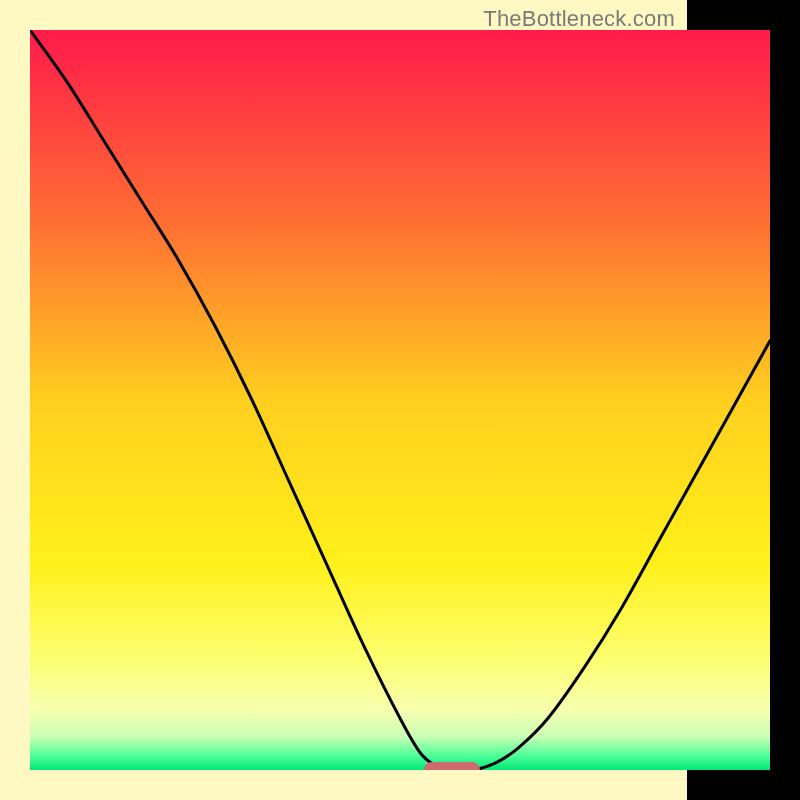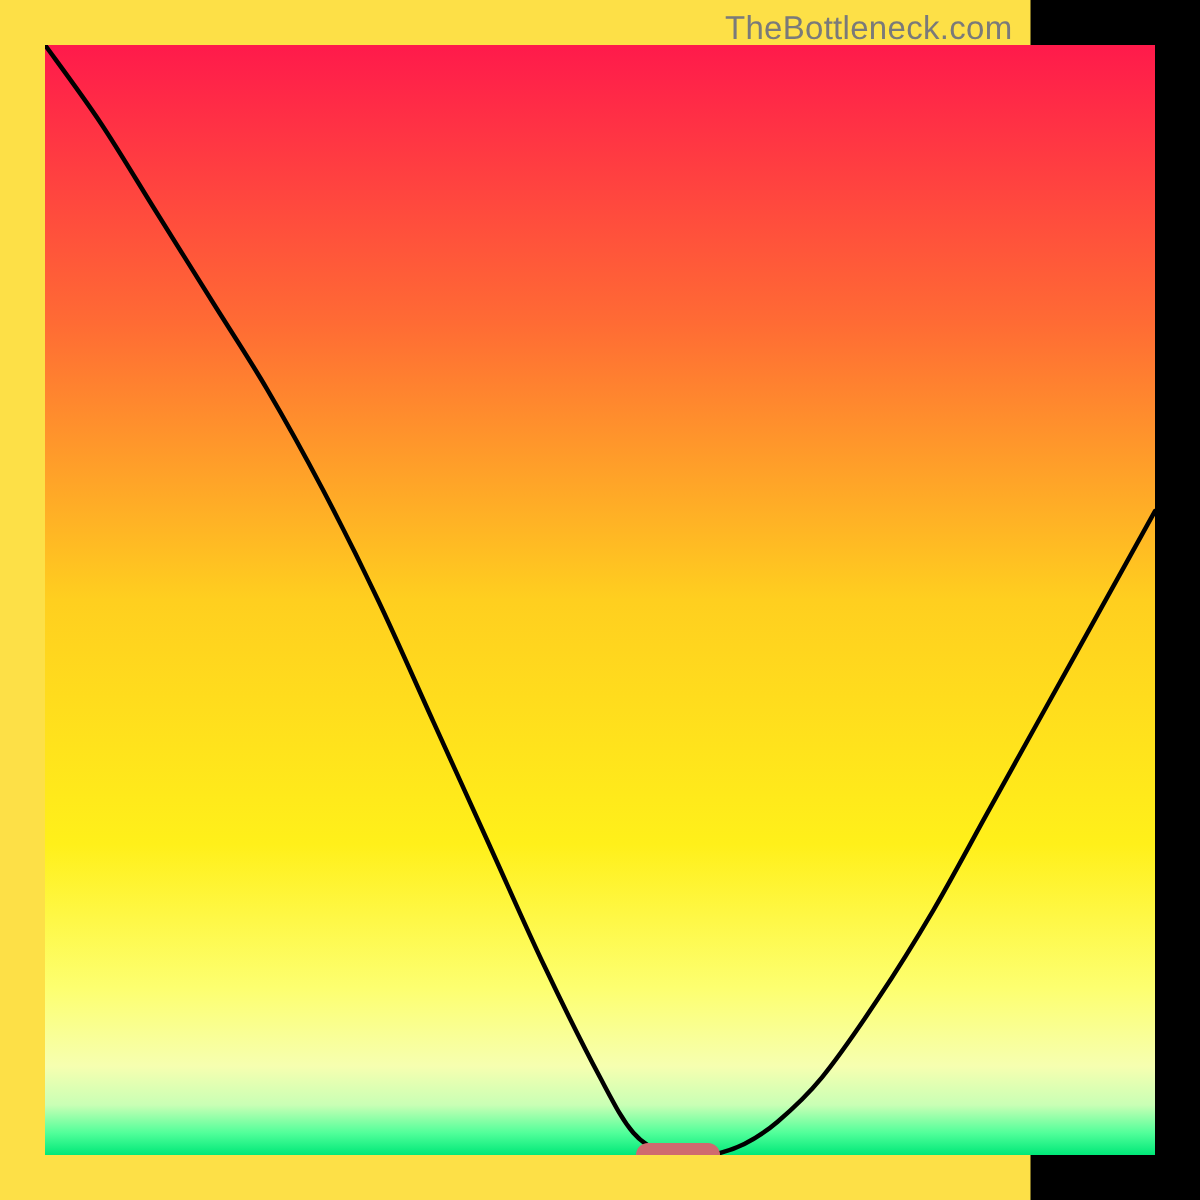--- a/index.html
+++ b/index.html
@@ -9,21 +9,21 @@
     height: 800px;
     background: #000;
     overflow: hidden;
   }
   .frame {
     position: absolute;
     left: 0;
     top: 0;
     width: 687px;
     height: 800px;
-    background: #fde047;
+    background: #fef9c3;
   }
   .plot {
     position: absolute;
     left: 30px;
     top: 30px;
     width: 740px;
     height: 740px;
     overflow: hidden;
   }
   svg {

